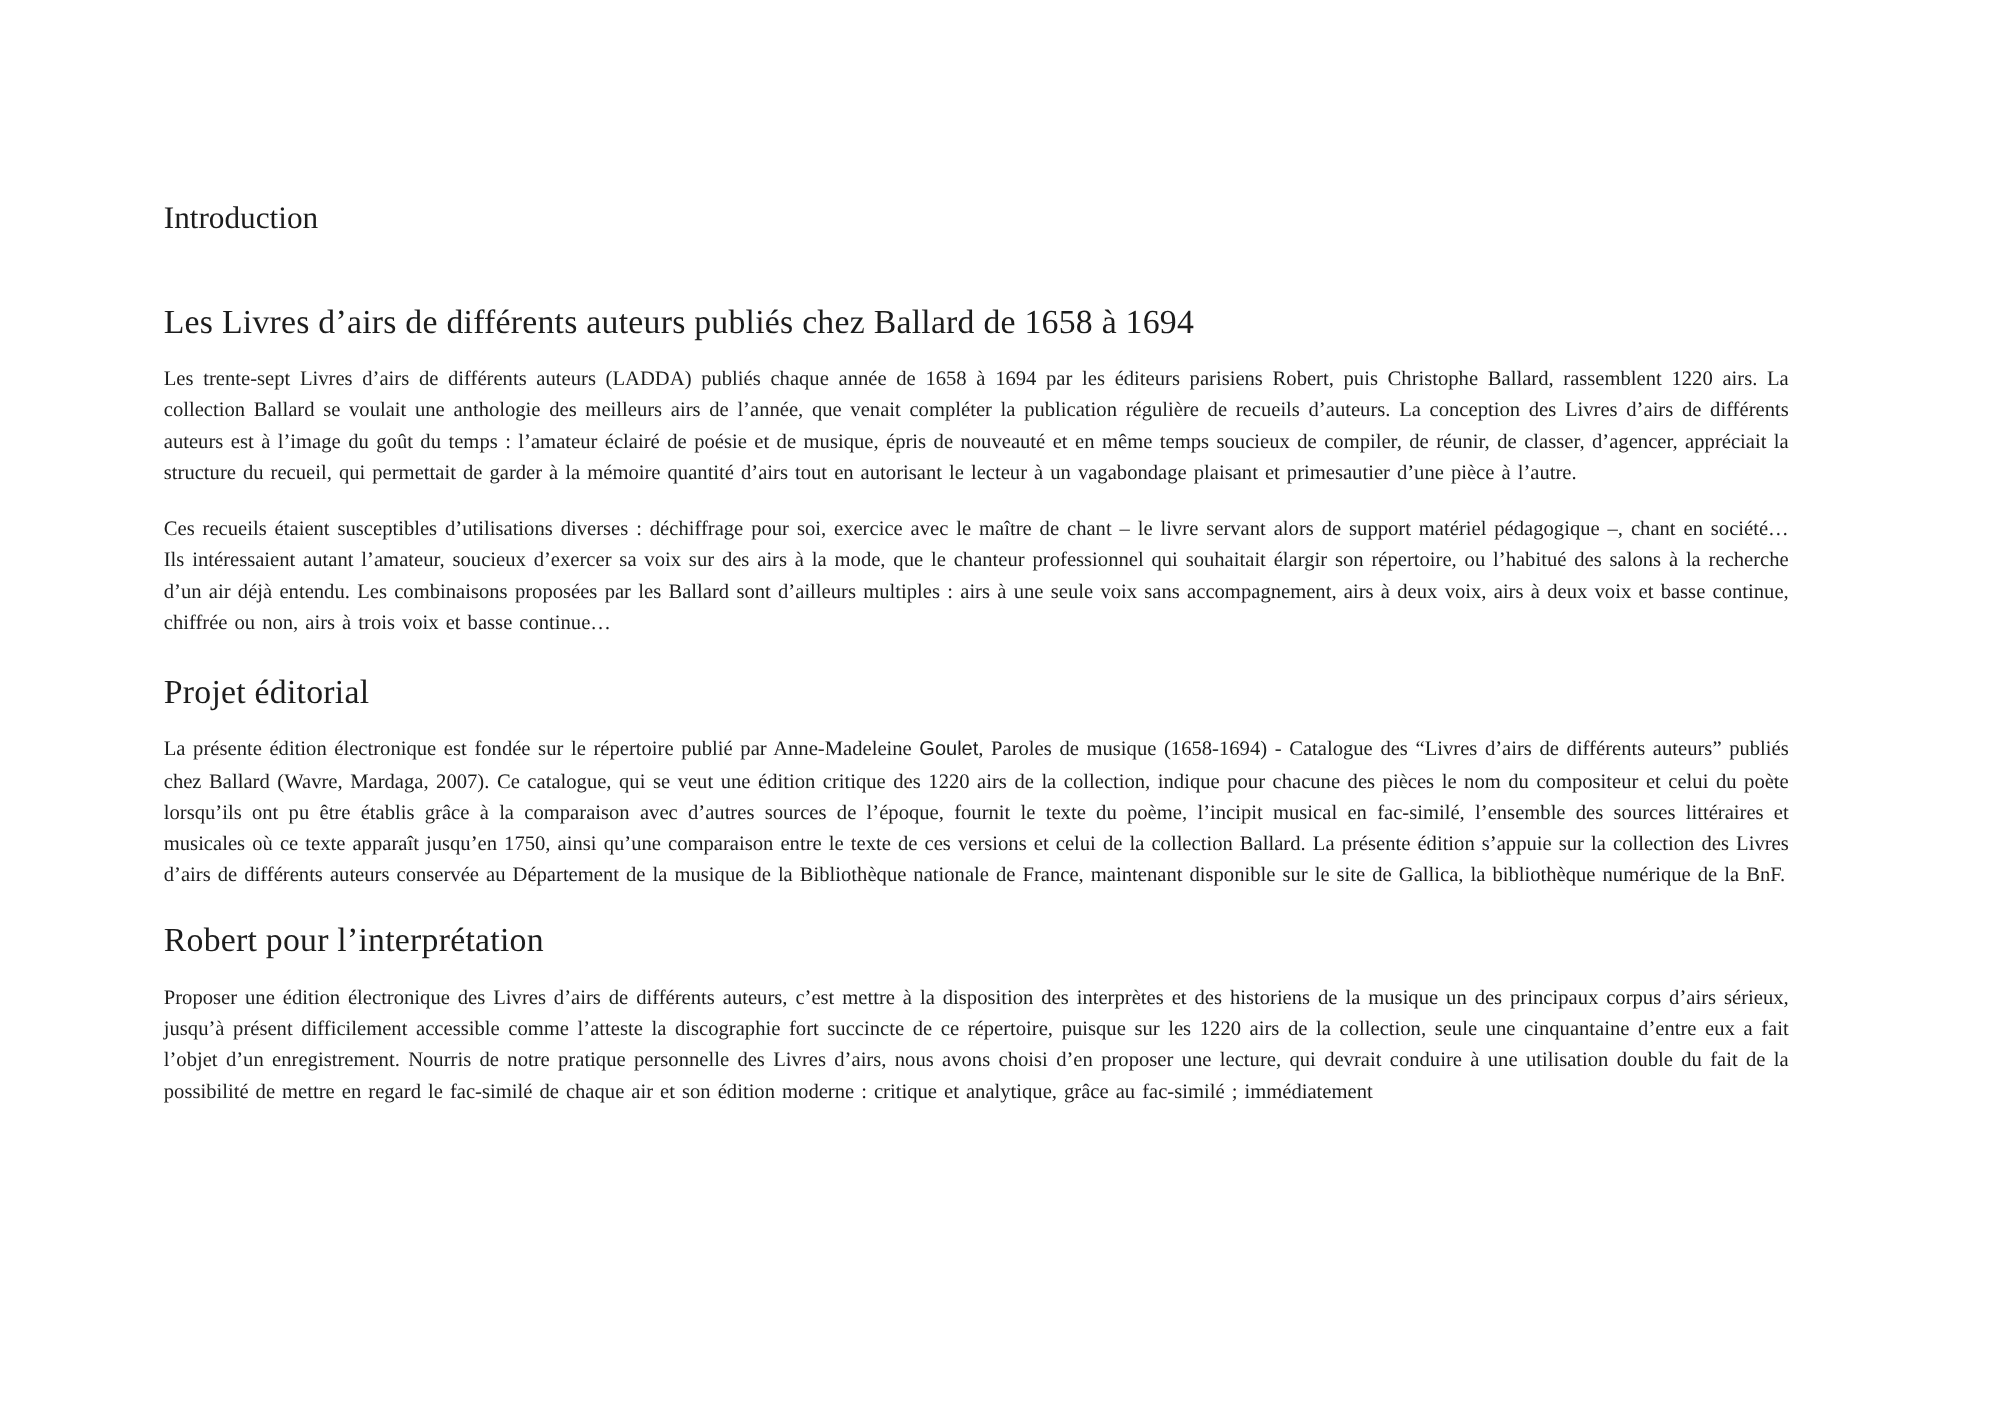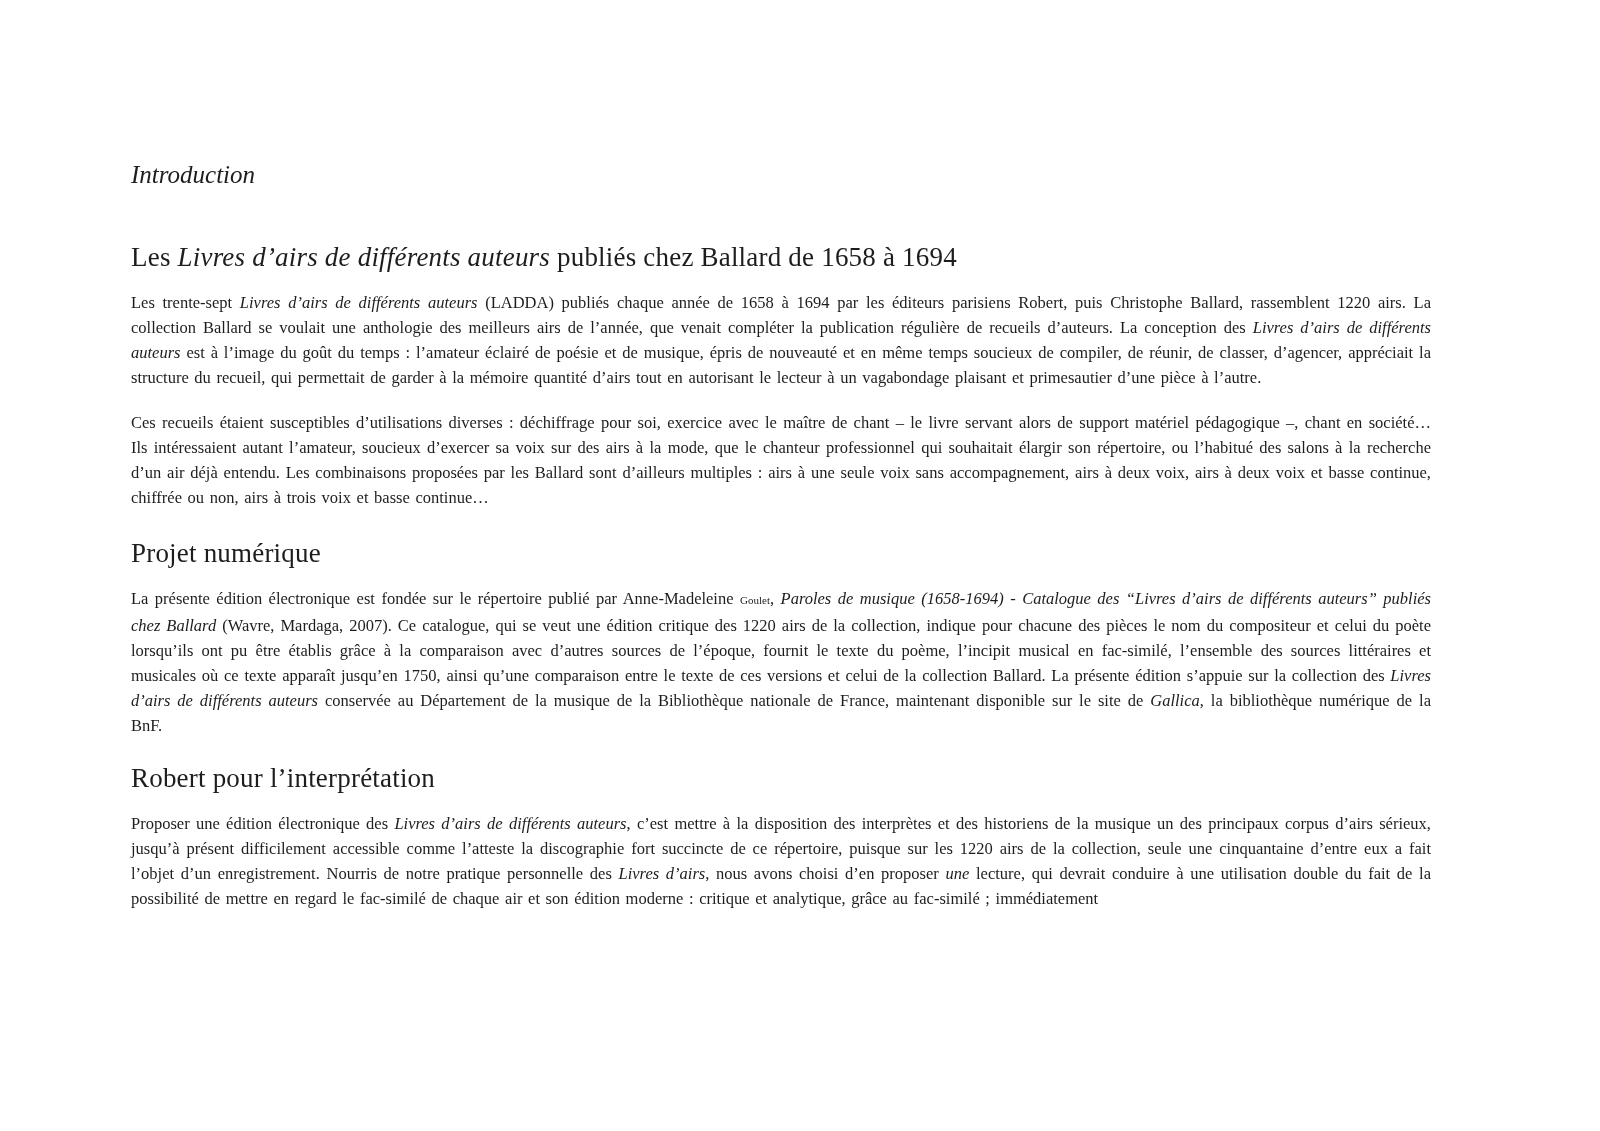--- a/index.html
+++ b/index.html
@@ -39,41 +39,40 @@
   .h-notes  { margin-top: 27px; }
   .body-para {
     margin: 20px 5px 0 0;
     font-size: 16.5px;
     line-height: 25px;
     text-align: justify;
     text-justify: inter-word;
     word-spacing: 1.5px;
   }
   .it {
-    font-style: italic;
   }
   .sans {
-    font-family: Liberation Serif, serif;
-    font-size: 11px;
+    font-family: Liberation Sans, sans-serif;
+    font-size: 16px;
   }
 </style>
 </head>
 <body>
 
 <div class="page">
 
   <h1 class="page-title"><span class="it">Introduction</span></h1>
 
   <h2 class="section-heading h-ladda"><span>Les </span><span class="it">Livres d’airs de différents auteurs</span><span> publiés chez Ballard de 1658 à 1694</span></h2>
 
   <p class="body-para"><span>Les trente-sept </span><span class="it">Livres d’airs de différents auteurs</span><span> (LADDA) publiés chaque année de 1658 à 1694 par les éditeurs parisiens Robert, puis Christophe Ballard, rassemblent 1220 airs. La collection Ballard se voulait une anthologie des meilleurs airs de l’année, que venait compléter la publication régulière de recueils d’auteurs. La conception des </span><span class="it">Livres d’airs de différents auteurs</span><span> est à l’image du goût du temps : l’amateur éclairé de poésie et de musique, épris de nouveauté et en même temps soucieux de compiler, de réunir, de classer, d’agencer, appréciait la structure du recueil, qui permettait de garder à la mémoire quantité d’airs tout en autorisant le lecteur à un vagabondage plaisant et primesautier d’une pièce à l’autre.</span></p>
 
   <p class="body-para"><span>Ces recueils étaient susceptibles d’utilisations diverses : déchiffrage pour soi, exercice avec le maître de chant – le livre servant alors de support matériel pédagogique –, chant en société… Ils intéressaient autant l’amateur, soucieux d’exercer sa voix sur des airs à la mode, que le chanteur professionnel qui souhaitait élargir son répertoire, ou l’habitué des salons à la recherche d’un air déjà entendu. Les combinaisons proposées par les Ballard sont d’ailleurs multiples : airs à une seule voix sans accompagnement, airs à deux voix, airs à deux voix et basse continue, chiffrée ou non, airs à trois voix et basse continue…</span></p>
 
-  <h2 class="section-heading h-projet"><span>Projet numérique</span></h2>
+  <h2 class="section-heading h-projet"><span>Projet éditorial</span></h2>
 
   <p class="body-para"><span>La présente édition électronique est fondée sur le répertoire publié par Anne-Madeleine </span><span class="sans">Goulet</span><span>, </span><span class="it">Paroles de musique (1658-1694) - Catalogue des “Livres d’airs de différents auteurs” publiés chez Ballard</span><span> (Wavre, Mardaga, 2007). Ce catalogue, qui se veut une édition critique des 1220 airs de la collection, indique pour chacune des pièces le nom du compositeur et celui du poète lorsqu’ils ont pu être établis grâce à la comparaison avec d’autres sources de l’époque, fournit le texte du poème, l’incipit musical en fac-similé, l’ensemble des sources littéraires et musicales où ce texte apparaît jusqu’en 1750, ainsi qu’une comparaison entre le texte de ces versions et celui de la collection Ballard. La présente édition s’appuie sur la collection des </span><span class="it">Livres d’airs de différents auteurs</span><span> conservée au Département de la musique de la Bibliothèque nationale de France, maintenant disponible sur le site de </span><span class="it">Gallica</span><span>, la bibliothèque numérique de la BnF.</span></p>
 
   <h2 class="section-heading h-notes"><span>Robert pour l’interprétation</span></h2>
 
   <p class="body-para"><span>Proposer une édition électronique des </span><span class="it">Livres d’airs de différents auteurs</span><span>, c’est mettre à la disposition des interprètes et des historiens de la musique un des principaux corpus d’airs sérieux, jusqu’à présent difficilement accessible comme l’atteste la discographie fort succincte de ce répertoire, puisque sur les 1220 airs de la collection, seule une cinquantaine d’entre eux a fait l’objet d’un enregistrement. Nourris de notre pratique personnelle des </span><span class="it">Livres d’airs</span><span>, nous avons choisi d’en proposer </span><span class="it">une</span><span> lecture, qui devrait conduire à une utilisation double du fait de la possibilité de mettre en regard le fac-similé de chaque air et son édition moderne : critique et analytique, grâce au fac-similé ; immédiatement</span></p>
 
 </div>
 
 </body></html>

